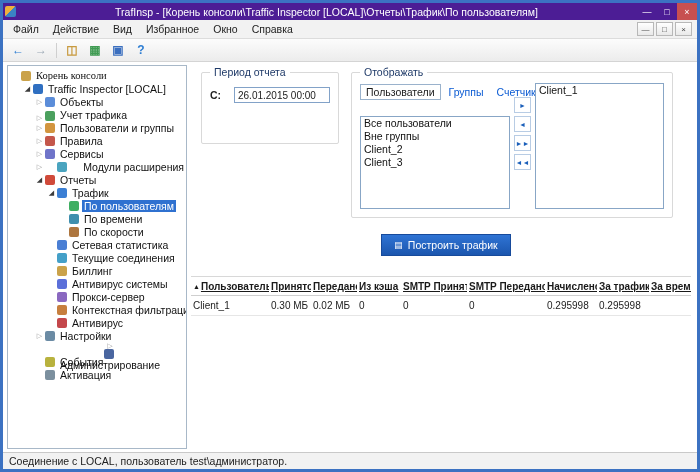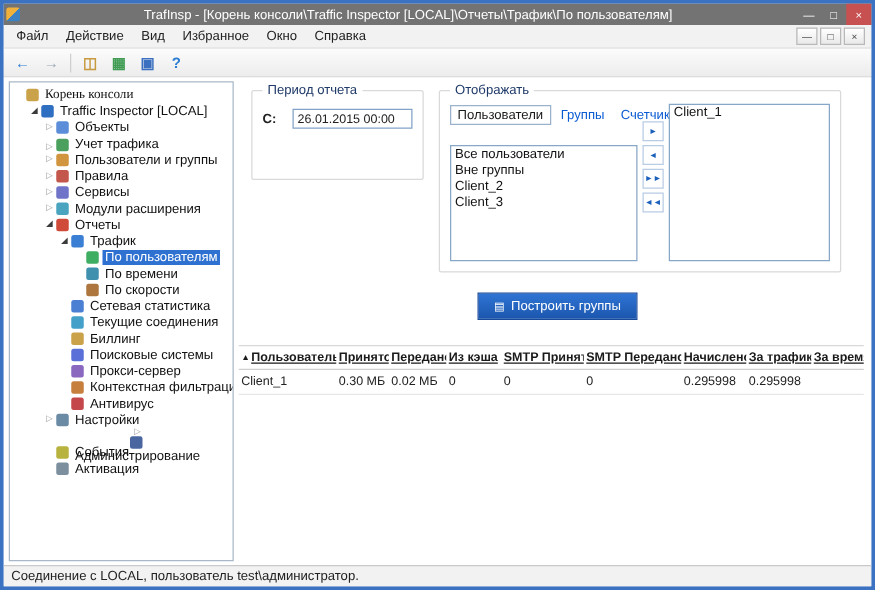--- a/index.html
+++ b/index.html
@@ -1,19 +1,19 @@
 <!DOCTYPE html>
 <html><head>
 <meta charset="utf-8">
 <style>
   *{margin:0;padding:0;box-sizing:border-box;}
   html,body{width:700px;height:472px;overflow:hidden;}
   body{font-family:"Liberation Sans",sans-serif;font-size:11px;background:#fff;color:#111;}
   .window{position:absolute;inset:0;border:3px solid #3c72c2;display:flex;flex-direction:column;background:#fff;}
-  .titlebar{height:17px;background:#737373;display:flex;align-items:center;color:#fff;flex:none;}
+  .titlebar{height:17px;background:#4c1d95;display:flex;align-items:center;color:#fff;flex:none;}
   .app-icon{width:11px;height:11px;margin-left:2px;background:linear-gradient(135deg,#f0b03c 0 50%,#3b82c4 50% 100%);border-radius:2px;flex:none;}
   .title-text{flex:1;text-align:center;font-size:10.5px;white-space:nowrap;overflow:hidden;}
   .win-controls{display:flex;height:100%;flex:none;}
   .wbtn{width:20px;display:flex;align-items:center;justify-content:center;font-size:9px;color:#fff;cursor:default;}
   .wbtn.close{background:#c75050;}
   .menubar{height:19px;background:#f2f2f2;border-bottom:1px solid #dcdcdc;display:flex;align-items:center;padding:0 3px;flex:none;}
   .menu-items{display:flex;height:100%;align-items:center;}
   .menu-item{padding:0 7px;line-height:18px;color:#222;font-size:10.5px;}
   .mdi-controls{margin-left:auto;display:flex;gap:2px;padding-right:2px;}
   .mdi-btn{width:17px;height:14px;border:1px solid #b8b8b8;background:linear-gradient(#fff,#e9e9e9);display:flex;align-items:center;justify-content:center;font-size:8px;color:#444;}
@@ -145,21 +145,21 @@
         <div class="tree-row" style="padding-left: 26px;">
           <span class="expander col">▷</span>
           <span class="ticon" style="background: rgb(196, 87, 75);"></span>
           <span class="tlabel">Правила</span>
         </div>
         <div class="tree-row" style="padding-left: 26px;">
           <span class="expander col">▷</span>
           <span class="ticon" style="background: rgb(111, 116, 201);"></span>
           <span class="tlabel">Сервисы</span>
         </div>
-        <div class="tree-row" style="padding-left: 26px;">
+        <div class="tree-row" style="padding-left: 26px; justify-content: space-between;">
           <span class="expander col">▷</span>
           <span class="ticon" style="background: rgb(74, 164, 191);"></span>
           <span class="tlabel">Модули расширения</span>
         </div>
         <div class="tree-row" style="padding-left: 26px;">
           <span class="expander">◢</span>
           <span class="ticon" style="background: rgb(208, 74, 58);"></span>
           <span class="tlabel">Отчеты</span>
         </div>
         <div class="tree-row" style="padding-left: 38px;">
@@ -193,21 +193,21 @@
           <span class="tlabel">Текущие соединения</span>
         </div>
         <div class="tree-row" style="padding-left: 38px;">
           <span class="expander"></span>
           <span class="ticon" style="background: rgb(202, 162, 74);"></span>
           <span class="tlabel">Биллинг</span>
         </div>
         <div class="tree-row" style="padding-left: 38px;">
           <span class="expander"></span>
           <span class="ticon" style="background: rgb(91, 111, 217);"></span>
-          <span class="tlabel">Поисковые системы</span>
+          <span class="tlabel">Антивирус системы</span>
         </div>
         <div class="tree-row" style="padding-left: 38px;">
           <span class="expander"></span>
           <span class="ticon" style="background: rgb(138, 104, 192);"></span>
           <span class="tlabel">Прокси-сервер</span>
         </div>
         <div class="tree-row" style="padding-left: 38px;">
           <span class="expander"></span>
           <span class="ticon" style="background: rgb(199, 127, 62);"></span>
           <span class="tlabel">Контекстная фильтрация</span>
@@ -275,21 +275,21 @@
           <div class="listbox selected-list">
               <div class="list-item">Client_1</div>
             </div>
         </div>
 
       </div>
 
       <div class="report-btn-row">
         <button class="report-btn">
           <span class="report-btn-icon">▤</span>
-          <span>Построить группы</span>
+          <span>Построить трафик</span>
         </button>
       </div>
 
       <div class="report-table">
         <div class="trow header-row">
             <div class="th"><span class="sort">▲</span><span class="hlabel">Пользователь</span></div>
             <div class="th"><span class="hlabel">Принято</span></div>
             <div class="th"><span class="hlabel">Передано</span></div>
             <div class="th"><span class="hlabel">Из кэша</span></div>
             <div class="th"><span class="hlabel">SMTP Принято</span></div>

